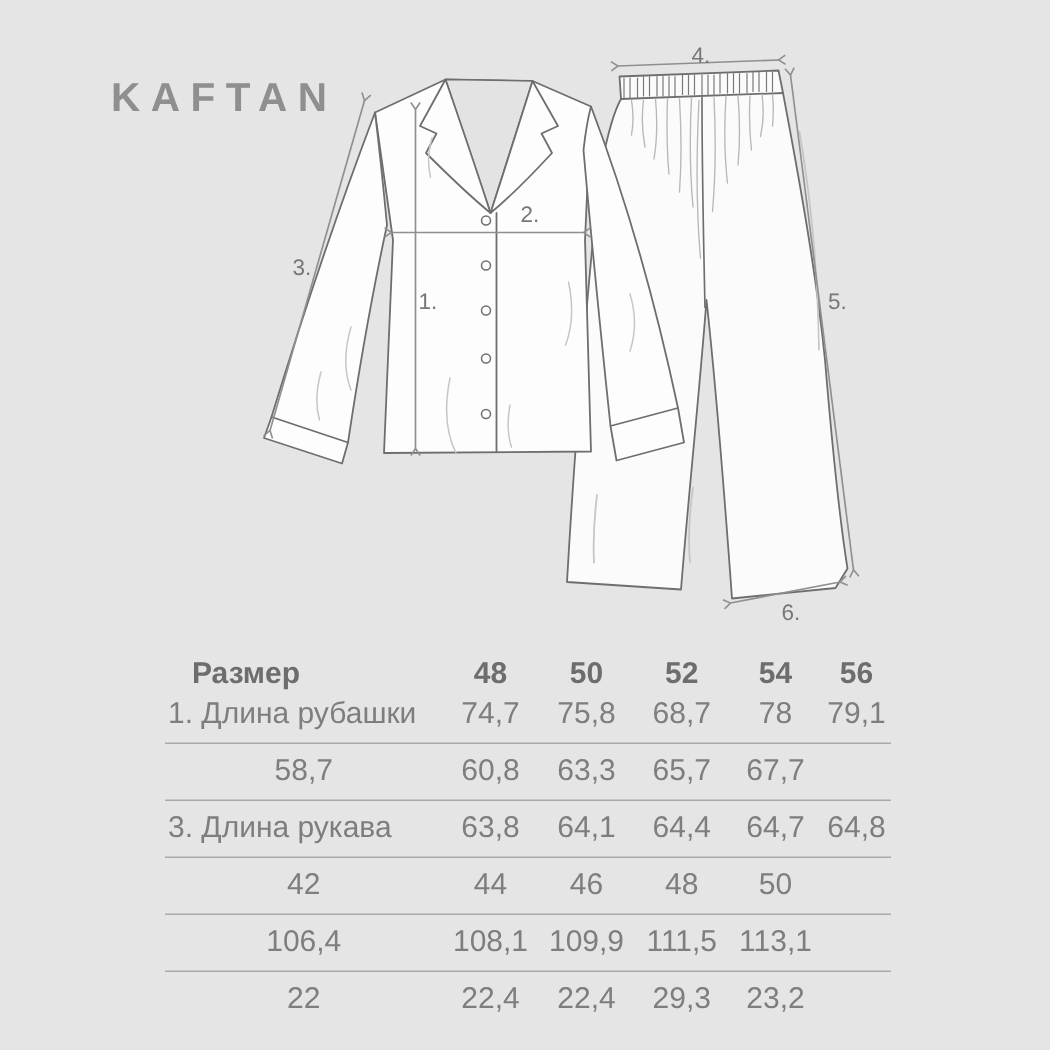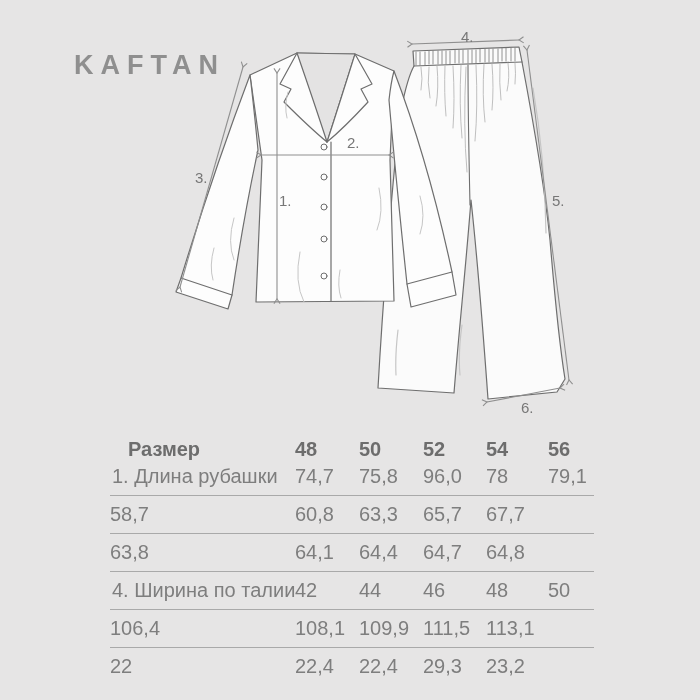--- a/index.html
+++ b/index.html
@@ -27,21 +27,21 @@
     align-items:center;height:37px;
     border-bottom:1px solid #a9a9a9;
   }
   .t-row:last-child{border-bottom:none}
   .t-head{
     height:20px;border-bottom:none;
     font-weight:bold;color:#6d6d6d;
   }
   .t-head .t-label{padding-left:18px}
   .t-label{padding-left:2px;white-space:nowrap}
-  .t-val{text-align:left}
+  .t-val{text-align:center}
 </style>
 </head>
 <body>
 
 <div class="logo">KAFTAN</div>
 
 <svg class="diagram" width="700" height="440" viewBox="0 0 700 440">
   <defs>
     <marker id="arr" viewBox="0 0 10 10" refX="2" refY="5" markerWidth="7" markerHeight="7" orient="auto-start-reverse">
       <path d="M8,1 L2,5 L8,9" fill="none" stroke="#8f8f8f" stroke-width="1.4"></path>
@@ -114,43 +114,43 @@
     <div class="t-val">50</div>
     <div class="t-val">52</div>
     <div class="t-val">54</div>
     <div class="t-val">56</div>
   </div>
 
   <div class="t-row">
     <div class="t-label">1. Длина рубашки</div>
     <div class="t-val">74,7</div>
     <div class="t-val">75,8</div>
-    <div class="t-val">96,0</div>
+    <div class="t-val">68,7</div>
     <div class="t-val">78</div>
     <div class="t-val">79,1</div>
   </div>
 
   <div class="t-row">
     <div class="t-val">58,7</div>
     <div class="t-val">60,8</div>
     <div class="t-val">63,3</div>
     <div class="t-val">65,7</div>
     <div class="t-val">67,7</div>
   </div>
 
   <div class="t-row">
+    <div class="t-label">3. Длина рукава</div>
     <div class="t-val">63,8</div>
     <div class="t-val">64,1</div>
     <div class="t-val">64,4</div>
     <div class="t-val">64,7</div>
     <div class="t-val">64,8</div>
   </div>
 
   <div class="t-row">
-    <div class="t-label">4. Ширина по талии</div>
     <div class="t-val">42</div>
     <div class="t-val">44</div>
     <div class="t-val">46</div>
     <div class="t-val">48</div>
     <div class="t-val">50</div>
   </div>
 
   <div class="t-row">
     <div class="t-val">106,4</div>
     <div class="t-val">108,1</div>

